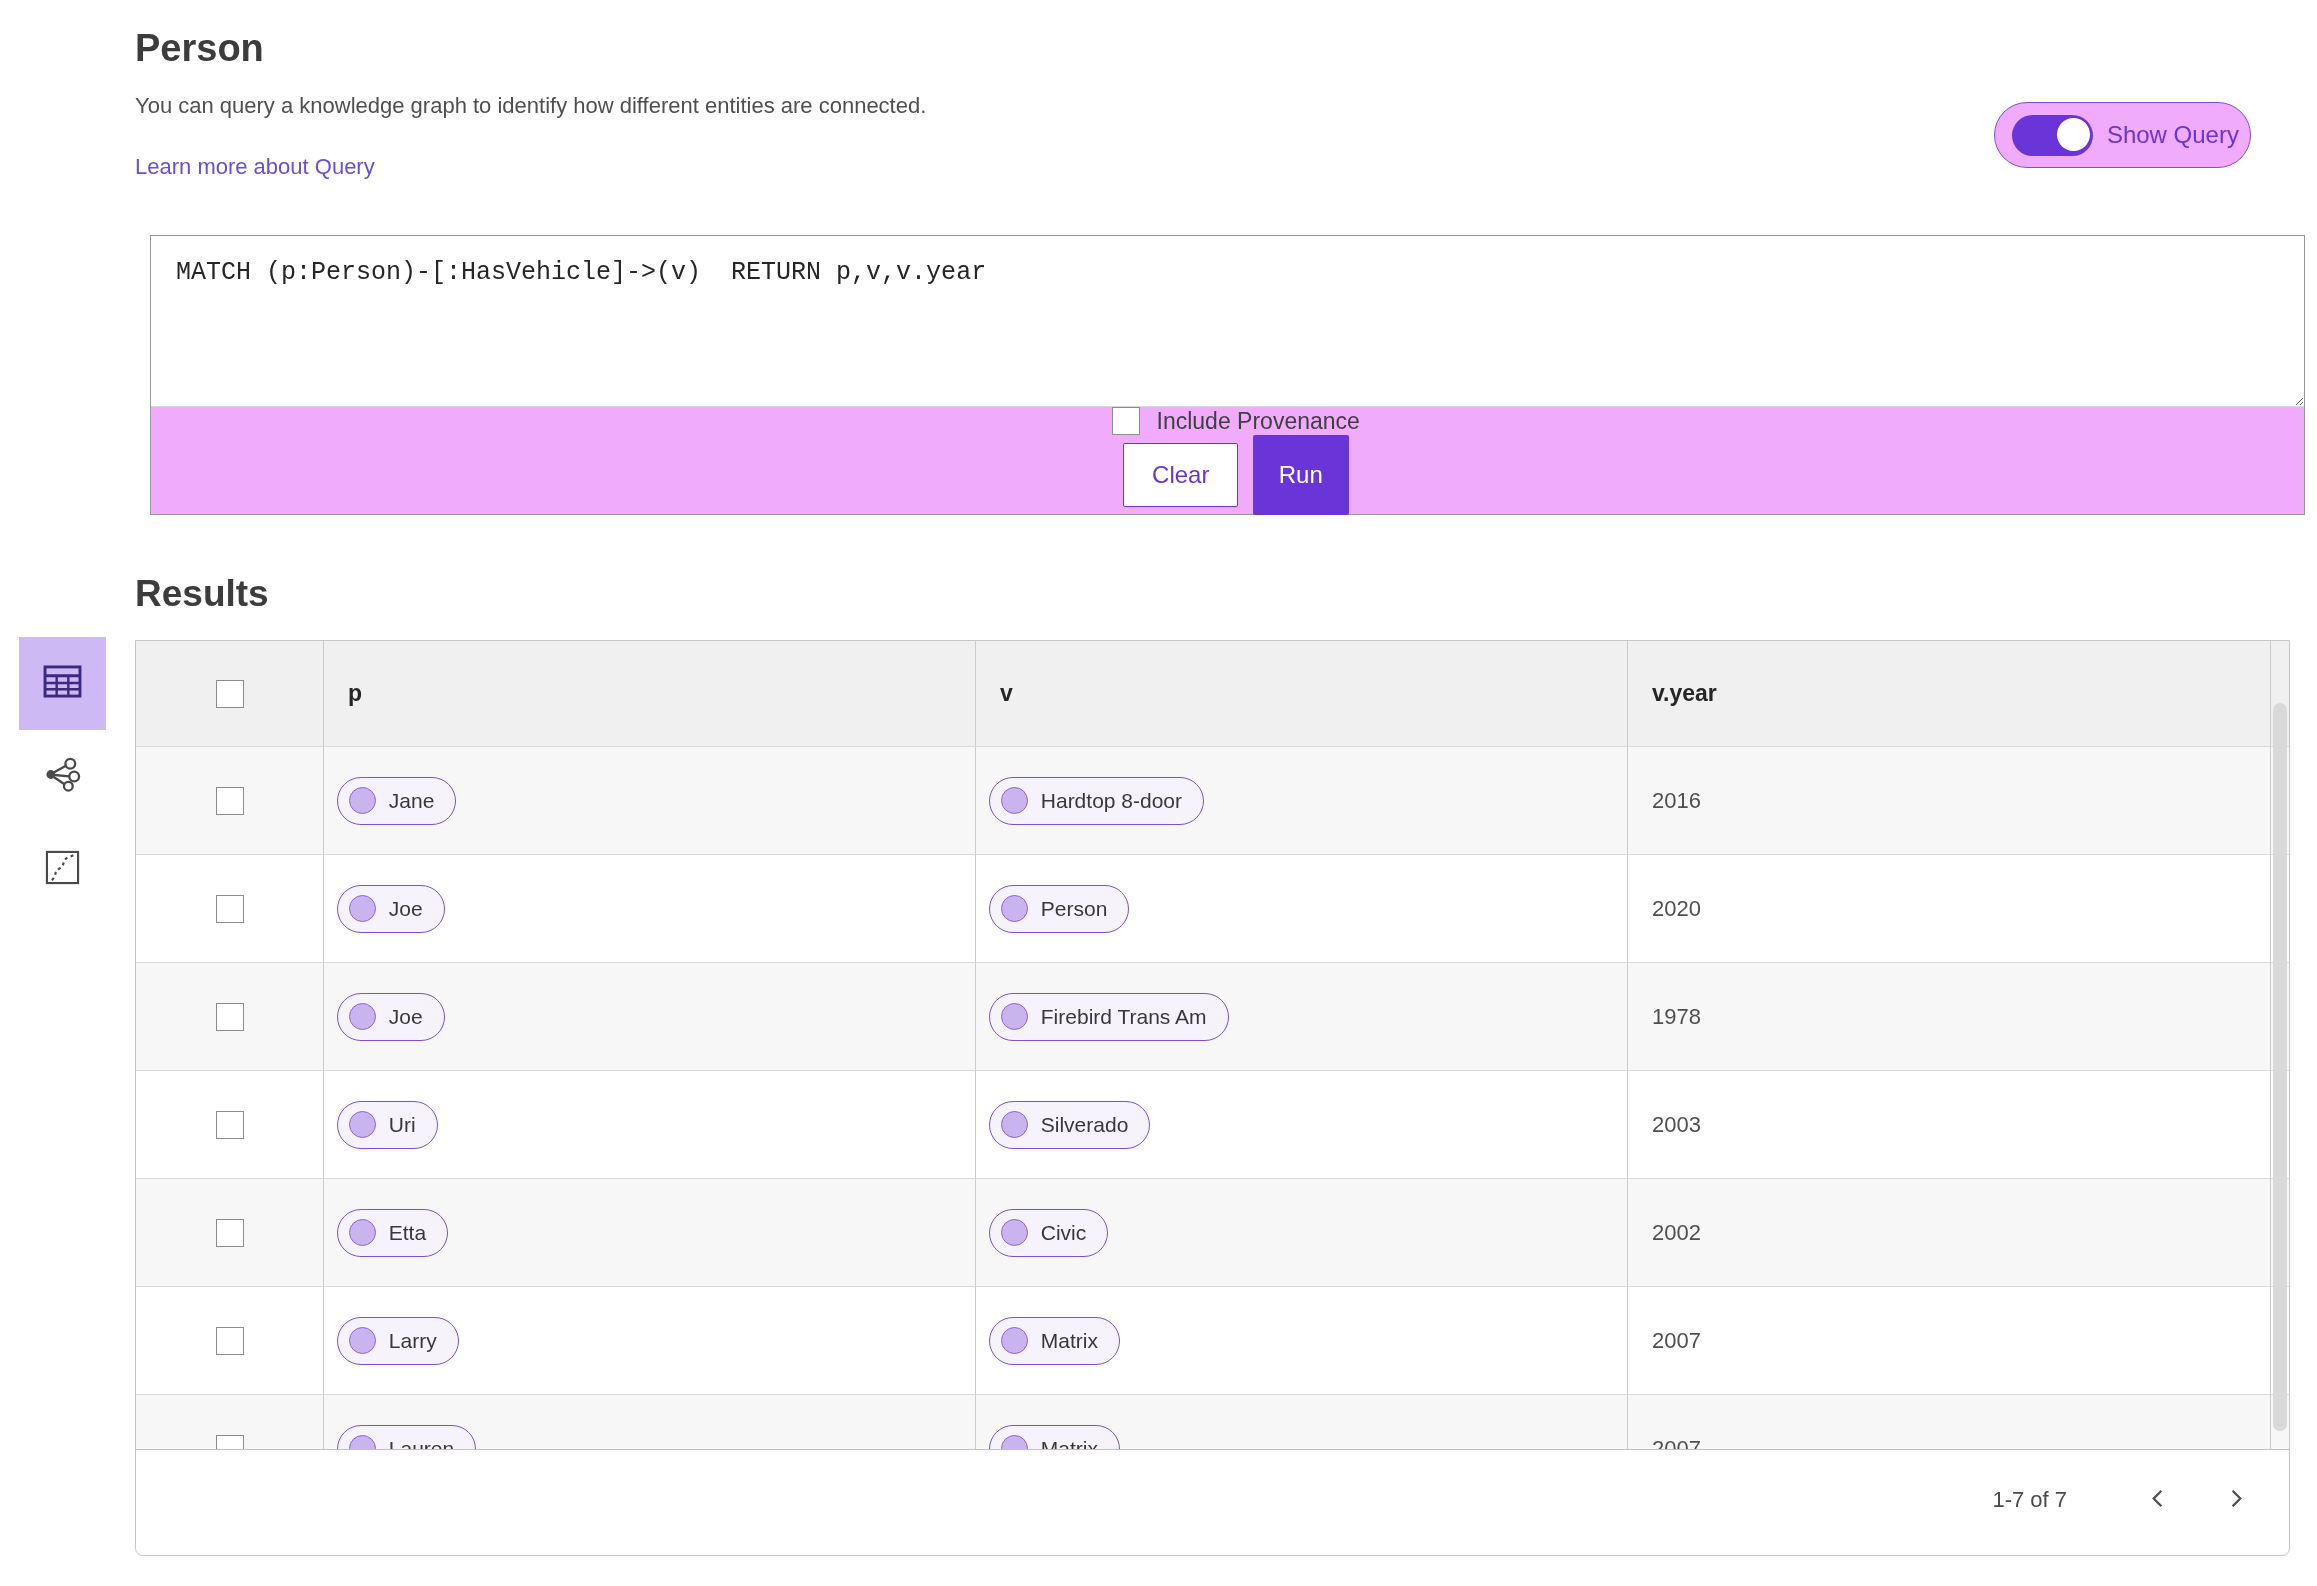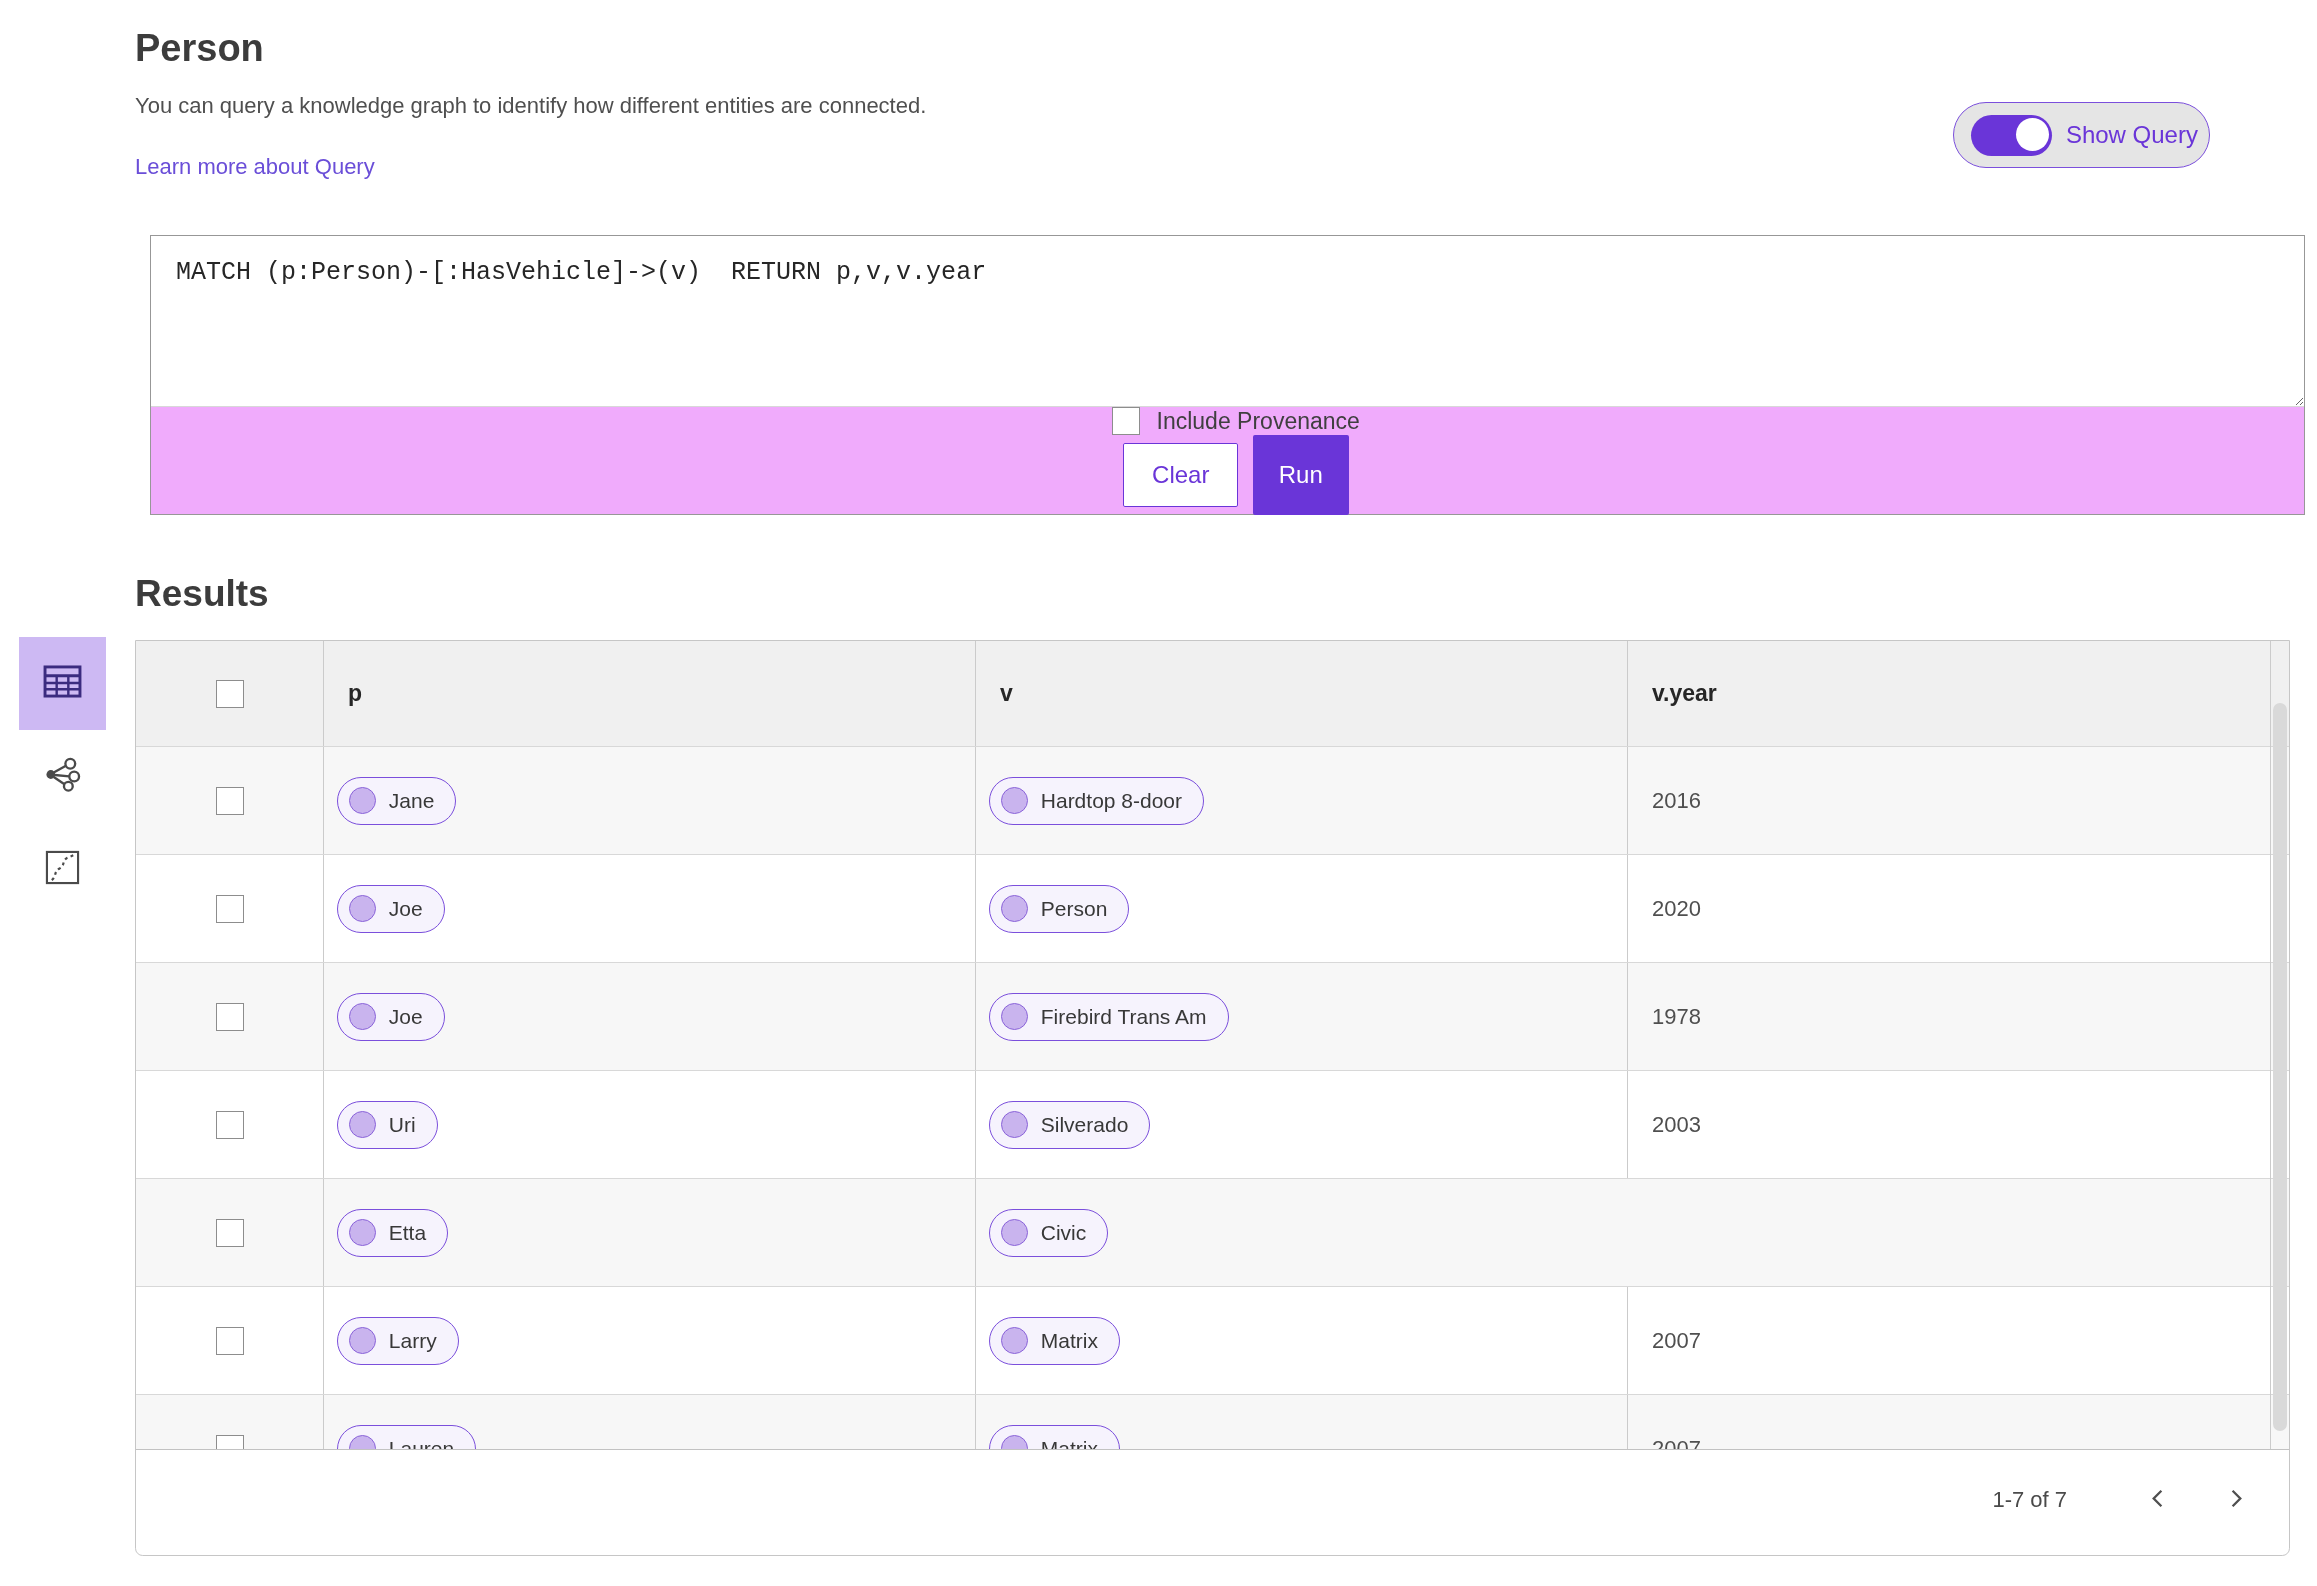--- a/index.html
+++ b/index.html
@@ -5,22 +5,22 @@
   html,body{margin:0;padding:0;background:#fff;}
   .page{
     position:relative;width:2317px;height:1586px;background:#ffffff;
     font-family:"Liberation Sans", sans-serif;color:#3d3d3d;overflow:hidden;
   }
   
   .page-title{position:absolute;left:135px;top:1.9px;font-size:38px;font-weight:700;color:#3c3c3c;}
   .page-desc{position:absolute;left:135px;top:93px;font-size:22px;color:#4f4f4f;}
   .learn-link{position:absolute;left:135px;top:154px;font-size:22px;color:#6a4ed8;cursor:pointer;text-decoration:none;}
   .show-query{
-    position:absolute;left:1953px;top:102px;width:257px;height:66px;box-sizing:border-box;
-    border:1.9px solid #7b4fdc;border-radius:39px;background:#e5e5e5;
+    position:absolute;left:1994px;top:102px;width:257px;height:66px;box-sizing:border-box;
+    border:1.9px solid #7b4fdc;border-radius:39px;background:#f0abfc;
     display:flex;align-items:center;gap:13.5px;padding:0 19.3px 0 17.4px;cursor:pointer;
   }
   .switch{position:relative;width:81px;height:41px;border-radius:21px;background:#6a35d8;flex:none;}
   .switch-knob{position:absolute;right:3.9px;top:3.9px;width:33px;height:33px;border-radius:50%;background:#fff;}
   .toggle-label{font-size:24px;color:#6a35d8;white-space:nowrap;}
   
   .query-panel{
     position:absolute;left:150px;top:235px;width:2155px;height:280px;box-sizing:border-box;
     border:1.9px solid #979797;background:#f0abfc;
   }
@@ -239,20 +239,21 @@
               <span class="chip-dot"></span>
               <span class="chip-label">Etta</span>
             </span>
           </div>
         <div class="td">
             <span class="chip">
               <span class="chip-dot"></span>
               <span class="chip-label">Civic</span>
             </span>
           </div>
+        <div class="td td-year">2002</div>
       </div>
 
       <div class="tr">
         <div class="td td-check">
             <input type="checkbox" class="checkbox" style="">
           </div>
         <div class="td">
             <span class="chip">
               <span class="chip-dot"></span>
               <span class="chip-label">Larry</span>

